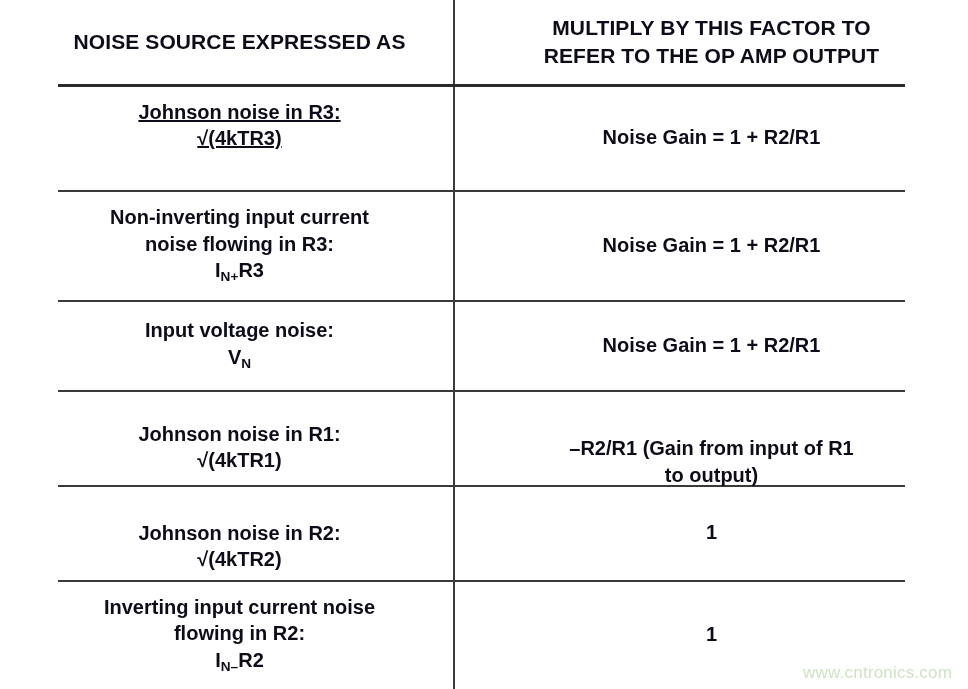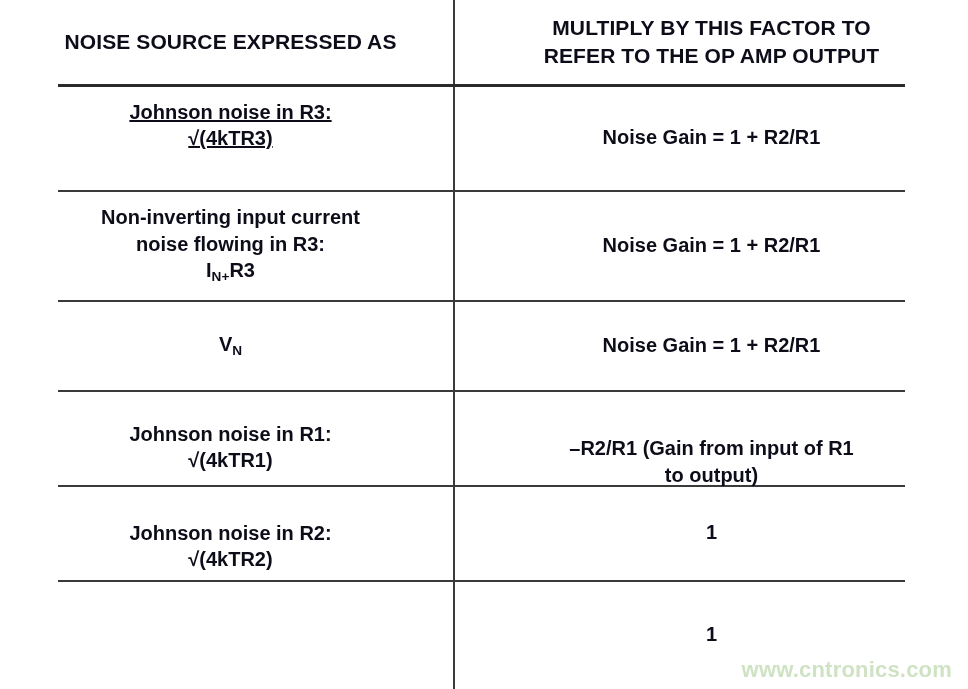--- a/index.html
+++ b/index.html
@@ -42,21 +42,21 @@
     display: flex;
     flex-direction: column;
     align-items: center;
     justify-content: center;
     text-align: center;
     color: #0d0d1a;
     font-weight: bold;
     line-height: 1.32;
     box-sizing: border-box;
   }
-  .cell.left  { left: 4px;   width: 453px; }
+  .cell.left  { left: 13px;   width: 453px; }
   .cell.right { left: 455px; width: 513px; }
 
   .header-cell {
     font-size: 21px;
     letter-spacing: 0.1px;
     padding: 0 34px;
   }
   .body-cell {
     font-size: 20px;
     padding: 0 40px;
@@ -67,22 +67,22 @@
     font-size: 0.68em;
     vertical-align: -0.28em;
     font-weight: bold;
   }
 
   
   .watermark {
     position: absolute;
     right: 16px;
     bottom: 6px;
-    font-size: 22px;
-    font-weight: bold;
+    font-size: 17px;
+    font-weight: normal;
     color: #cfe3c4;
     letter-spacing: 0.2px;
   }
 </style>
 </head>
 <body>
 
 <div id="page">
 
   <div class="vdivider"></div>
@@ -113,20 +113,21 @@
   <div class="cell left body-cell" style="top:190px; height:110px;">
     <span class="line">Non-inverting input current</span>
     <span class="line">noise flowing in R3:</span>
     <span class="line"><span>I</span><sub>N+</sub><span>R3</span></span>
   </div>
   <div class="cell right body-cell" style="top:190px; height:110px;">
     <span class="line">Noise Gain = 1 + R2/R1</span>
   </div>
 
   <div class="cell left body-cell" style="top:300px; height:90px;">
+    <span class="line">Input voltage noise:</span>
     <span class="line"><span>V</span><sub>N</sub></span>
   </div>
   <div class="cell right body-cell" style="top:300px; height:90px;">
     <span class="line">Noise Gain = 1 + R2/R1</span>
   </div>
 
   <div class="cell left body-cell" style="top:390px; height:114px;">
     <span class="line">Johnson noise in R1:</span>
     <span class="line">√(4kTR1)</span>
   </div>
@@ -136,19 +137,24 @@
   </div>
 
   <div class="cell left body-cell" style="top:485px; height:122px;">
     <span class="line">Johnson noise in R2:</span>
     <span class="line">√(4kTR2)</span>
   </div>
   <div class="cell right body-cell" style="top:485px; height:95px;">
     <span class="line">1</span>
   </div>
 
+  <div class="cell left body-cell" style="top:580px; height:109px;">
+    <span class="line">Inverting input current noise</span>
+    <span class="line">flowing in R2:</span>
+    <span class="line"><span>I</span><sub>N–</sub><span>R2</span></span>
+  </div>
   <div class="cell right body-cell" style="top:580px; height:109px;">
     <span class="line">1</span>
   </div>
 
   <div class="watermark">www.cntronics.com</div>
 
 </div>
 
 </body></html>

